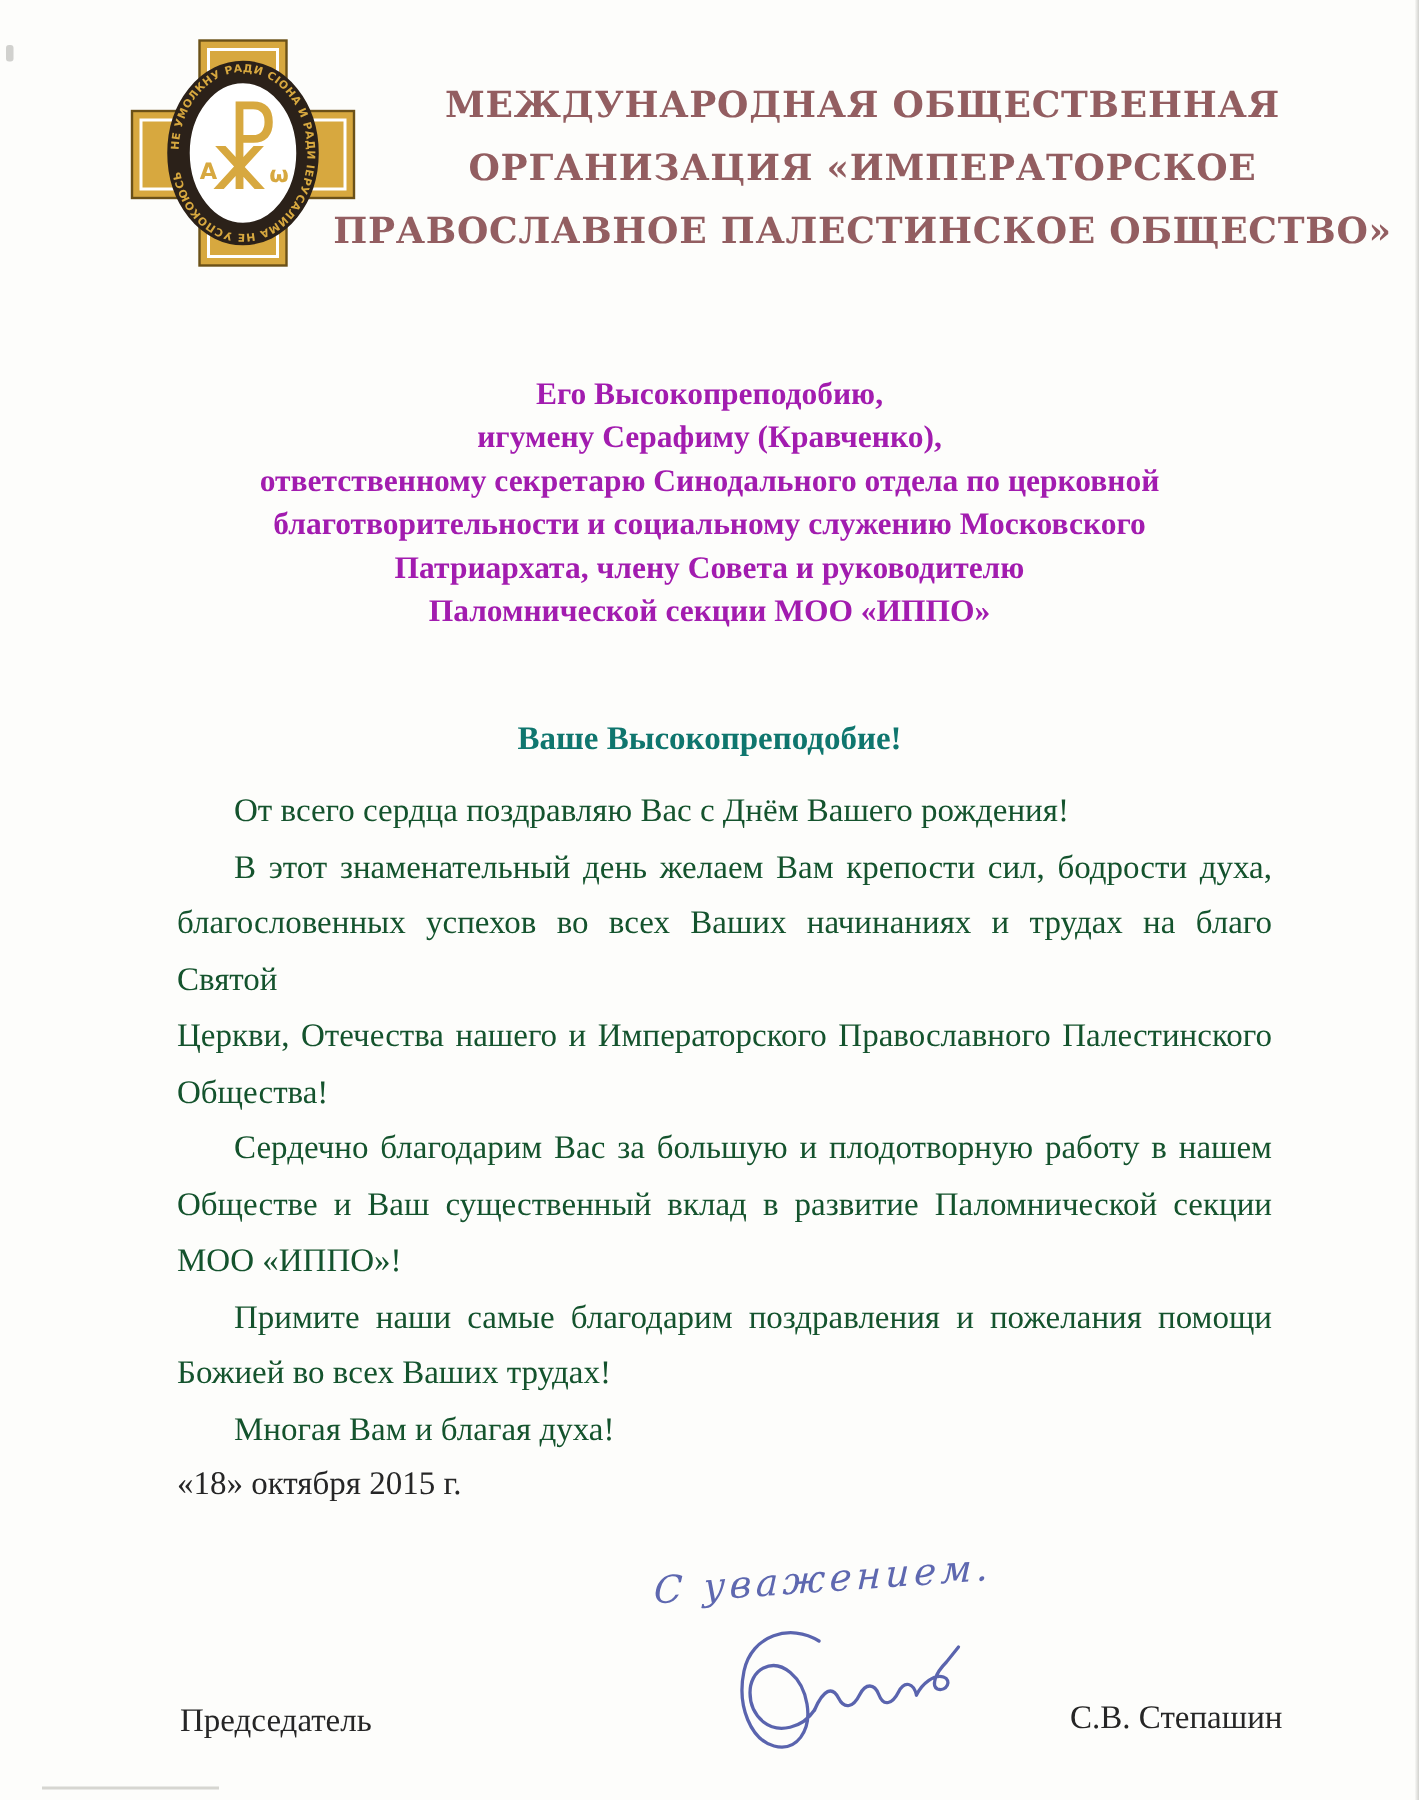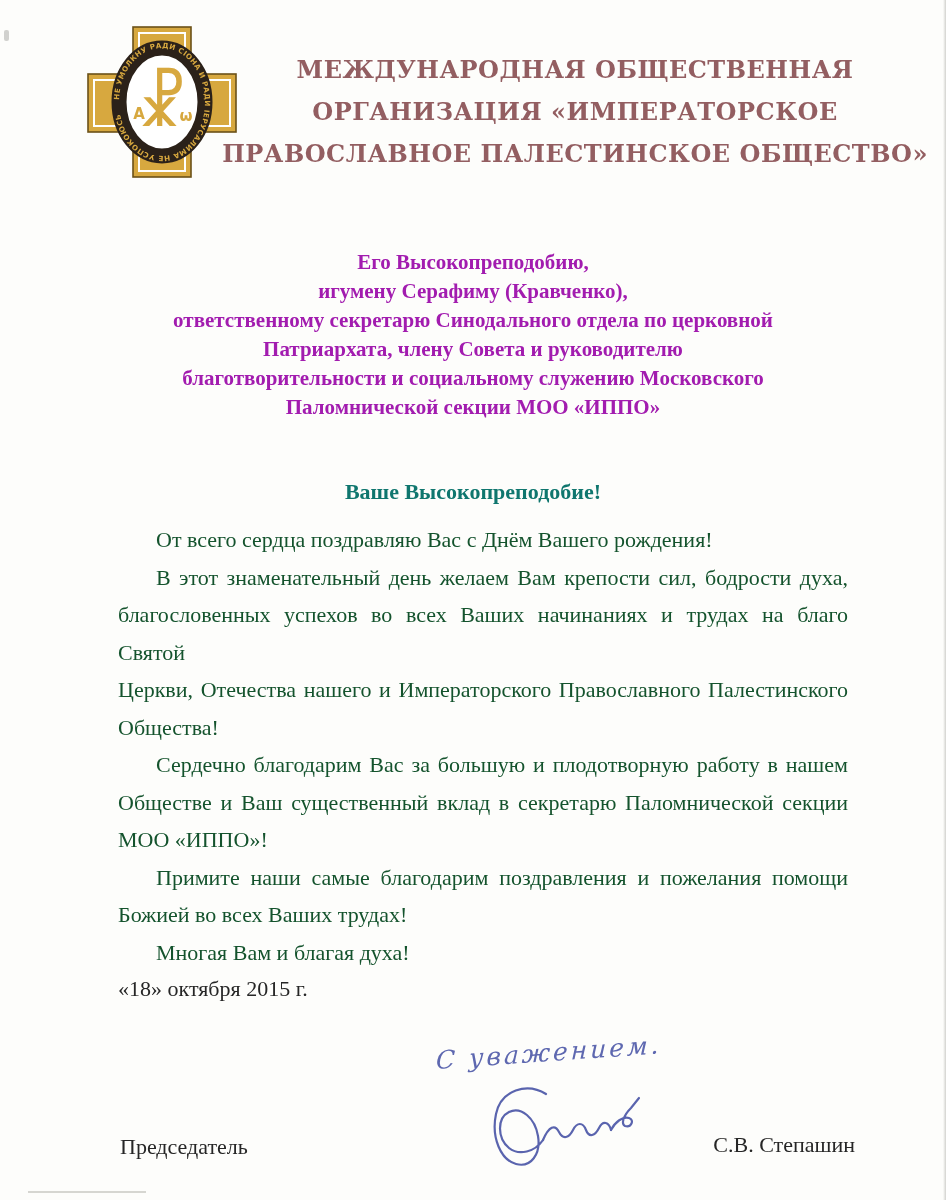--- a/index.html
+++ b/index.html
@@ -99,35 +99,35 @@
   <div class="org-title" style="color: rgb(147, 94, 97);">
     <div class="line">МЕЖДУНАРОДНАЯ ОБЩЕСТВЕННАЯ</div>
     <div class="line">ОРГАНИЗАЦИЯ «ИМПЕРАТОРСКОЕ</div>
     <div class="line">ПРАВОСЛАВНОЕ ПАЛЕСТИНСКОЕ ОБЩЕСТВО»</div>
   </div>
 
   <div class="addressee">
     <div>Его Высокопреподобию,</div>
     <div>игумену Серафиму (Кравченко),</div>
     <div>ответственному секретарю Синодального отдела по церковной</div>
+    <div>благотворительности и социальному служению Московского</div>
     <div>Патриархата, члену Совета и руководителю</div>
-    <div>благотворительности и социальному служению Московского</div>
     <div>Паломнической секции МОО «ИППО»</div>
   </div>
 
   <div class="salutation">Ваше Высокопреподобие!</div>
 
   <div class="body-text">
       <div class="body-line first last">От всего сердца поздравляю Вас с Днём Вашего рождения!</div>
       <div class="body-line first">В этот знаменательный день желаем Вам крепости сил, бодрости духа,</div>
       <div class="body-line">благословенных успехов во всех Ваших начинаниях и трудах на благо Святой</div>
       <div class="body-line">Церкви, Отечества нашего и Императорского Православного Палестинского</div>
       <div class="body-line last">Общества!</div>
       <div class="body-line first">Сердечно благодарим Вас за большую и плодотворную работу в нашем</div>
-      <div class="body-line">Обществе и Ваш существенный вклад в секретарю Паломнической секции</div>
+      <div class="body-line">Обществе и Ваш существенный вклад в развитие Паломнической секции</div>
       <div class="body-line last">МОО «ИППО»!</div>
       <div class="body-line first">Примите наши самые благодарим поздравления и пожелания помощи</div>
       <div class="body-line last">Божией во всех Ваших трудах!</div>
       <div class="body-line first last">Многая Вам и благая духа!</div>
     </div>
 
   <div class="date-line">«18» октября 2015 г.</div>
 
   <div class="handwritten-note" style="color: rgb(77, 88, 168);">С уважением.</div>
 

